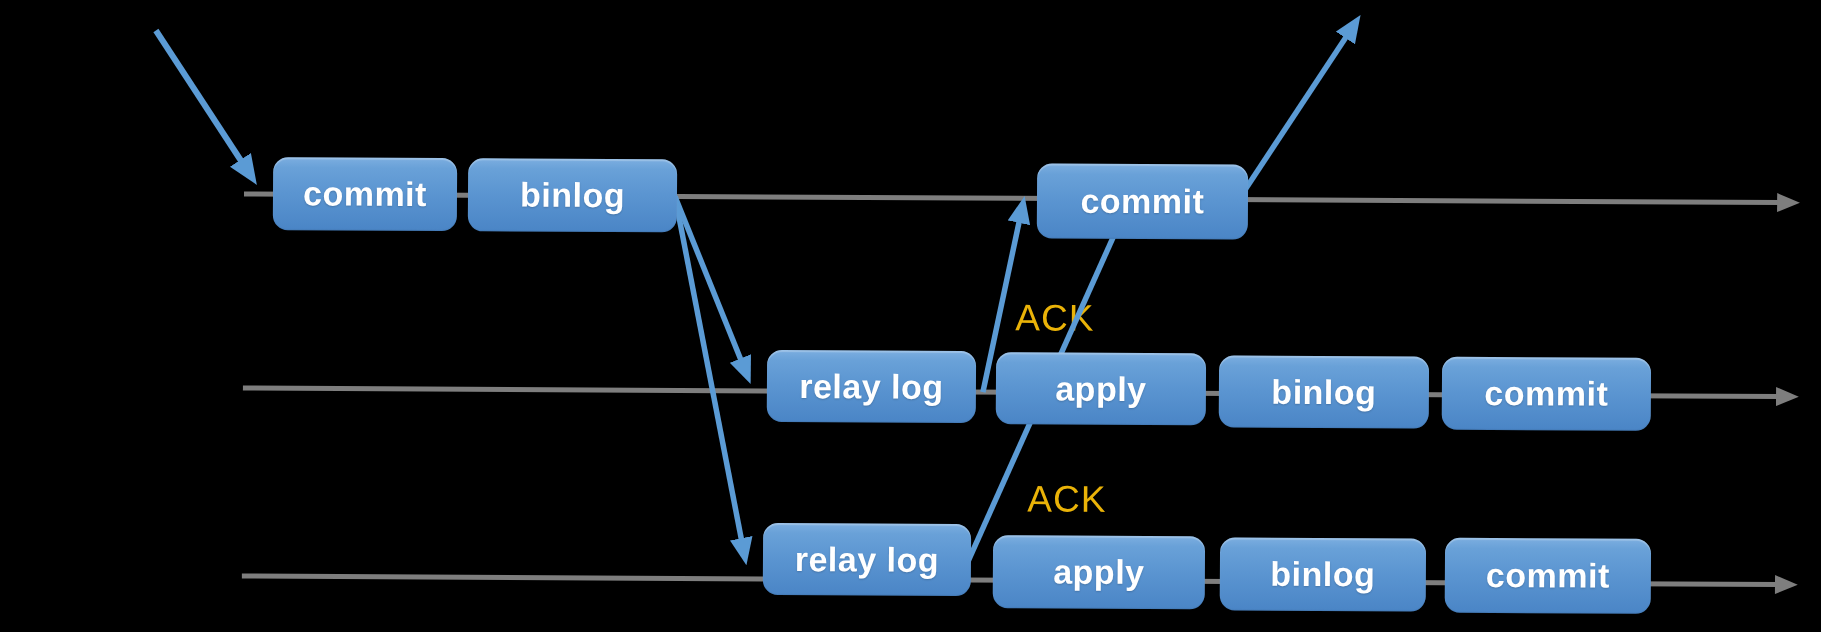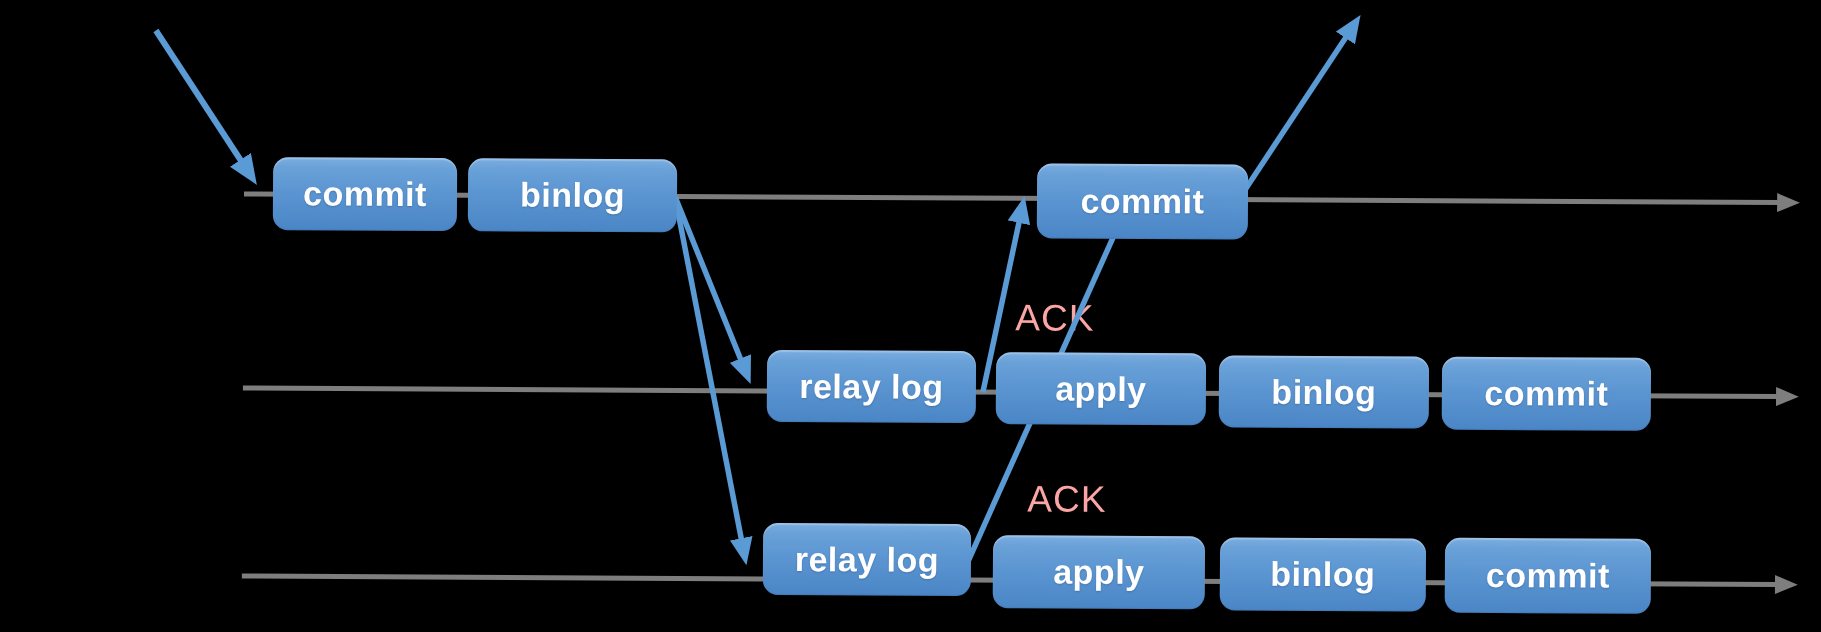--- a/index.html
+++ b/index.html
@@ -7,21 +7,21 @@
          font-family:"Liberation Sans","DejaVu Sans",sans-serif;}
   .tilt{position:absolute;left:0;top:0;width:1821px;height:632px;
         transform:rotate(0.32deg);transform-origin:244px 194px;}
   .arrow-layer{position:absolute;left:0;top:0;z-index:2;}
   .node{position:absolute;z-index:3;display:flex;align-items:center;justify-content:center;
         border-radius:15px;
         background:linear-gradient(180deg,#7CAEE0 0%,#69A1D8 14%,#5B95D1 48%,#4A85C6 100%);
         box-shadow:inset 0 2px 1px rgba(255,255,255,0.25), inset 0 -1px 1px rgba(0,0,0,0.08);}
   .node span{color:#FFFFFF;font-weight:bold;font-size:34px;letter-spacing:0.5px;
         text-shadow:0 1px 2px rgba(0,0,0,0.18);}
-  .ack{position:absolute;z-index:1;color:#fca5a5;font-size:37px;font-weight:normal;
+  .ack{position:absolute;z-index:1;color:#eab308;font-size:37px;font-weight:normal;
         letter-spacing:1px;line-height:1;}
 </style>
 </head>
 <body>
 
 <div class="stage">
   <div class="tilt">
 
     <svg class="arrow-layer" width="1821" height="632" viewBox="0 0 1821 632">
       <defs>

